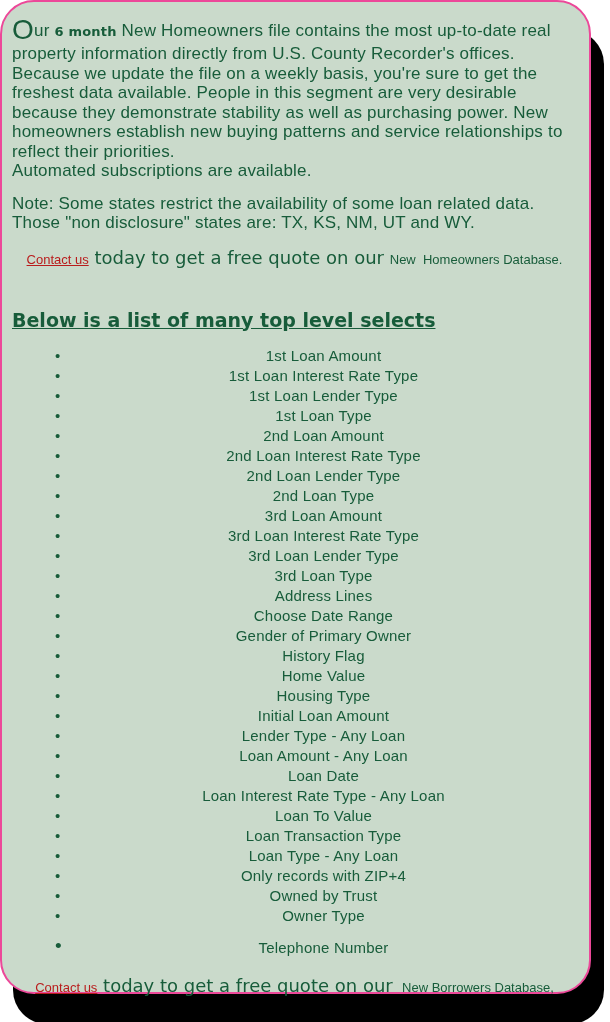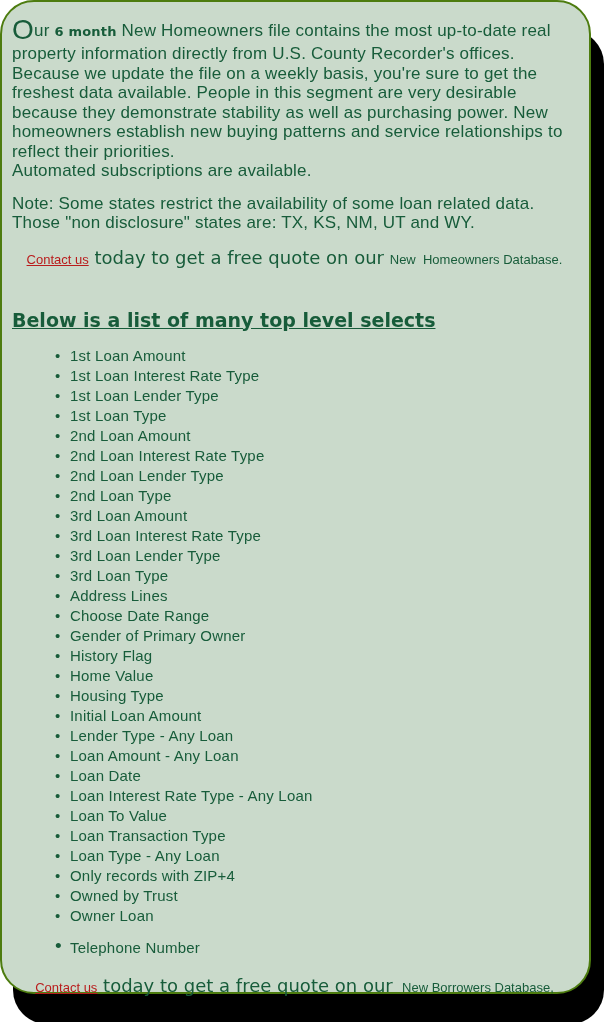--- a/index.html
+++ b/index.html
@@ -8,21 +8,21 @@
     width: 610px;
     height: 1022px;
     overflow: hidden;
     background: #ffffff;
   }
   .panel {
     box-sizing: border-box;
     width: 591px;
     height: 994px;
     background: #cadacb;
-    border: 2px solid #4d7c0f;
+    border: 2px solid #ec4899;
     border-radius: 34px;
     box-shadow: 13px 30px 0 0 #000000;
     color: #175c3a;
     font-family: "Liberation Sans", sans-serif;
     padding: 6px 12px 0 10px;
   }
   .intro {
     margin: 8px 0 0 0;
     font-size: 17px;
     line-height: 19.5px;
@@ -71,20 +71,21 @@
     list-style: none;
     margin: 15px 0 0 43px;
     padding: 0;
   }
   ul.selects li {
     position: relative;
     padding-left: 15px;
     font-size: 15px;
     line-height: 20px;
     letter-spacing: 0.2px;
+    text-align: center;
   }
   ul.selects li::before {
     content: "\2022";
     position: absolute;
     left: 0;
     top: 0;
   }
   ul.selects li:last-child {
     margin-top: 12px;
   }
@@ -134,20 +135,20 @@
     <li>Initial Loan Amount</li>
     <li>Lender Type - Any Loan</li>
     <li>Loan Amount - Any Loan</li>
     <li>Loan Date</li>
     <li>Loan Interest Rate Type - Any Loan</li>
     <li>Loan To Value</li>
     <li>Loan Transaction Type</li>
     <li>Loan Type - Any Loan</li>
     <li>Only records with ZIP+4</li>
     <li>Owned by Trust</li>
-    <li>Owner Loan</li>
+    <li>Owner Type</li>
     <li>Telephone Number</li>
   </ul>
 
   <p class="contact-line contact-bottom"><span class="contact-link">Contact us</span><span class="mid"> today to get a free quote on our </span><span> New Borrowers Database,</span>
   </p>
 
 </div>
 
 </body></html>

